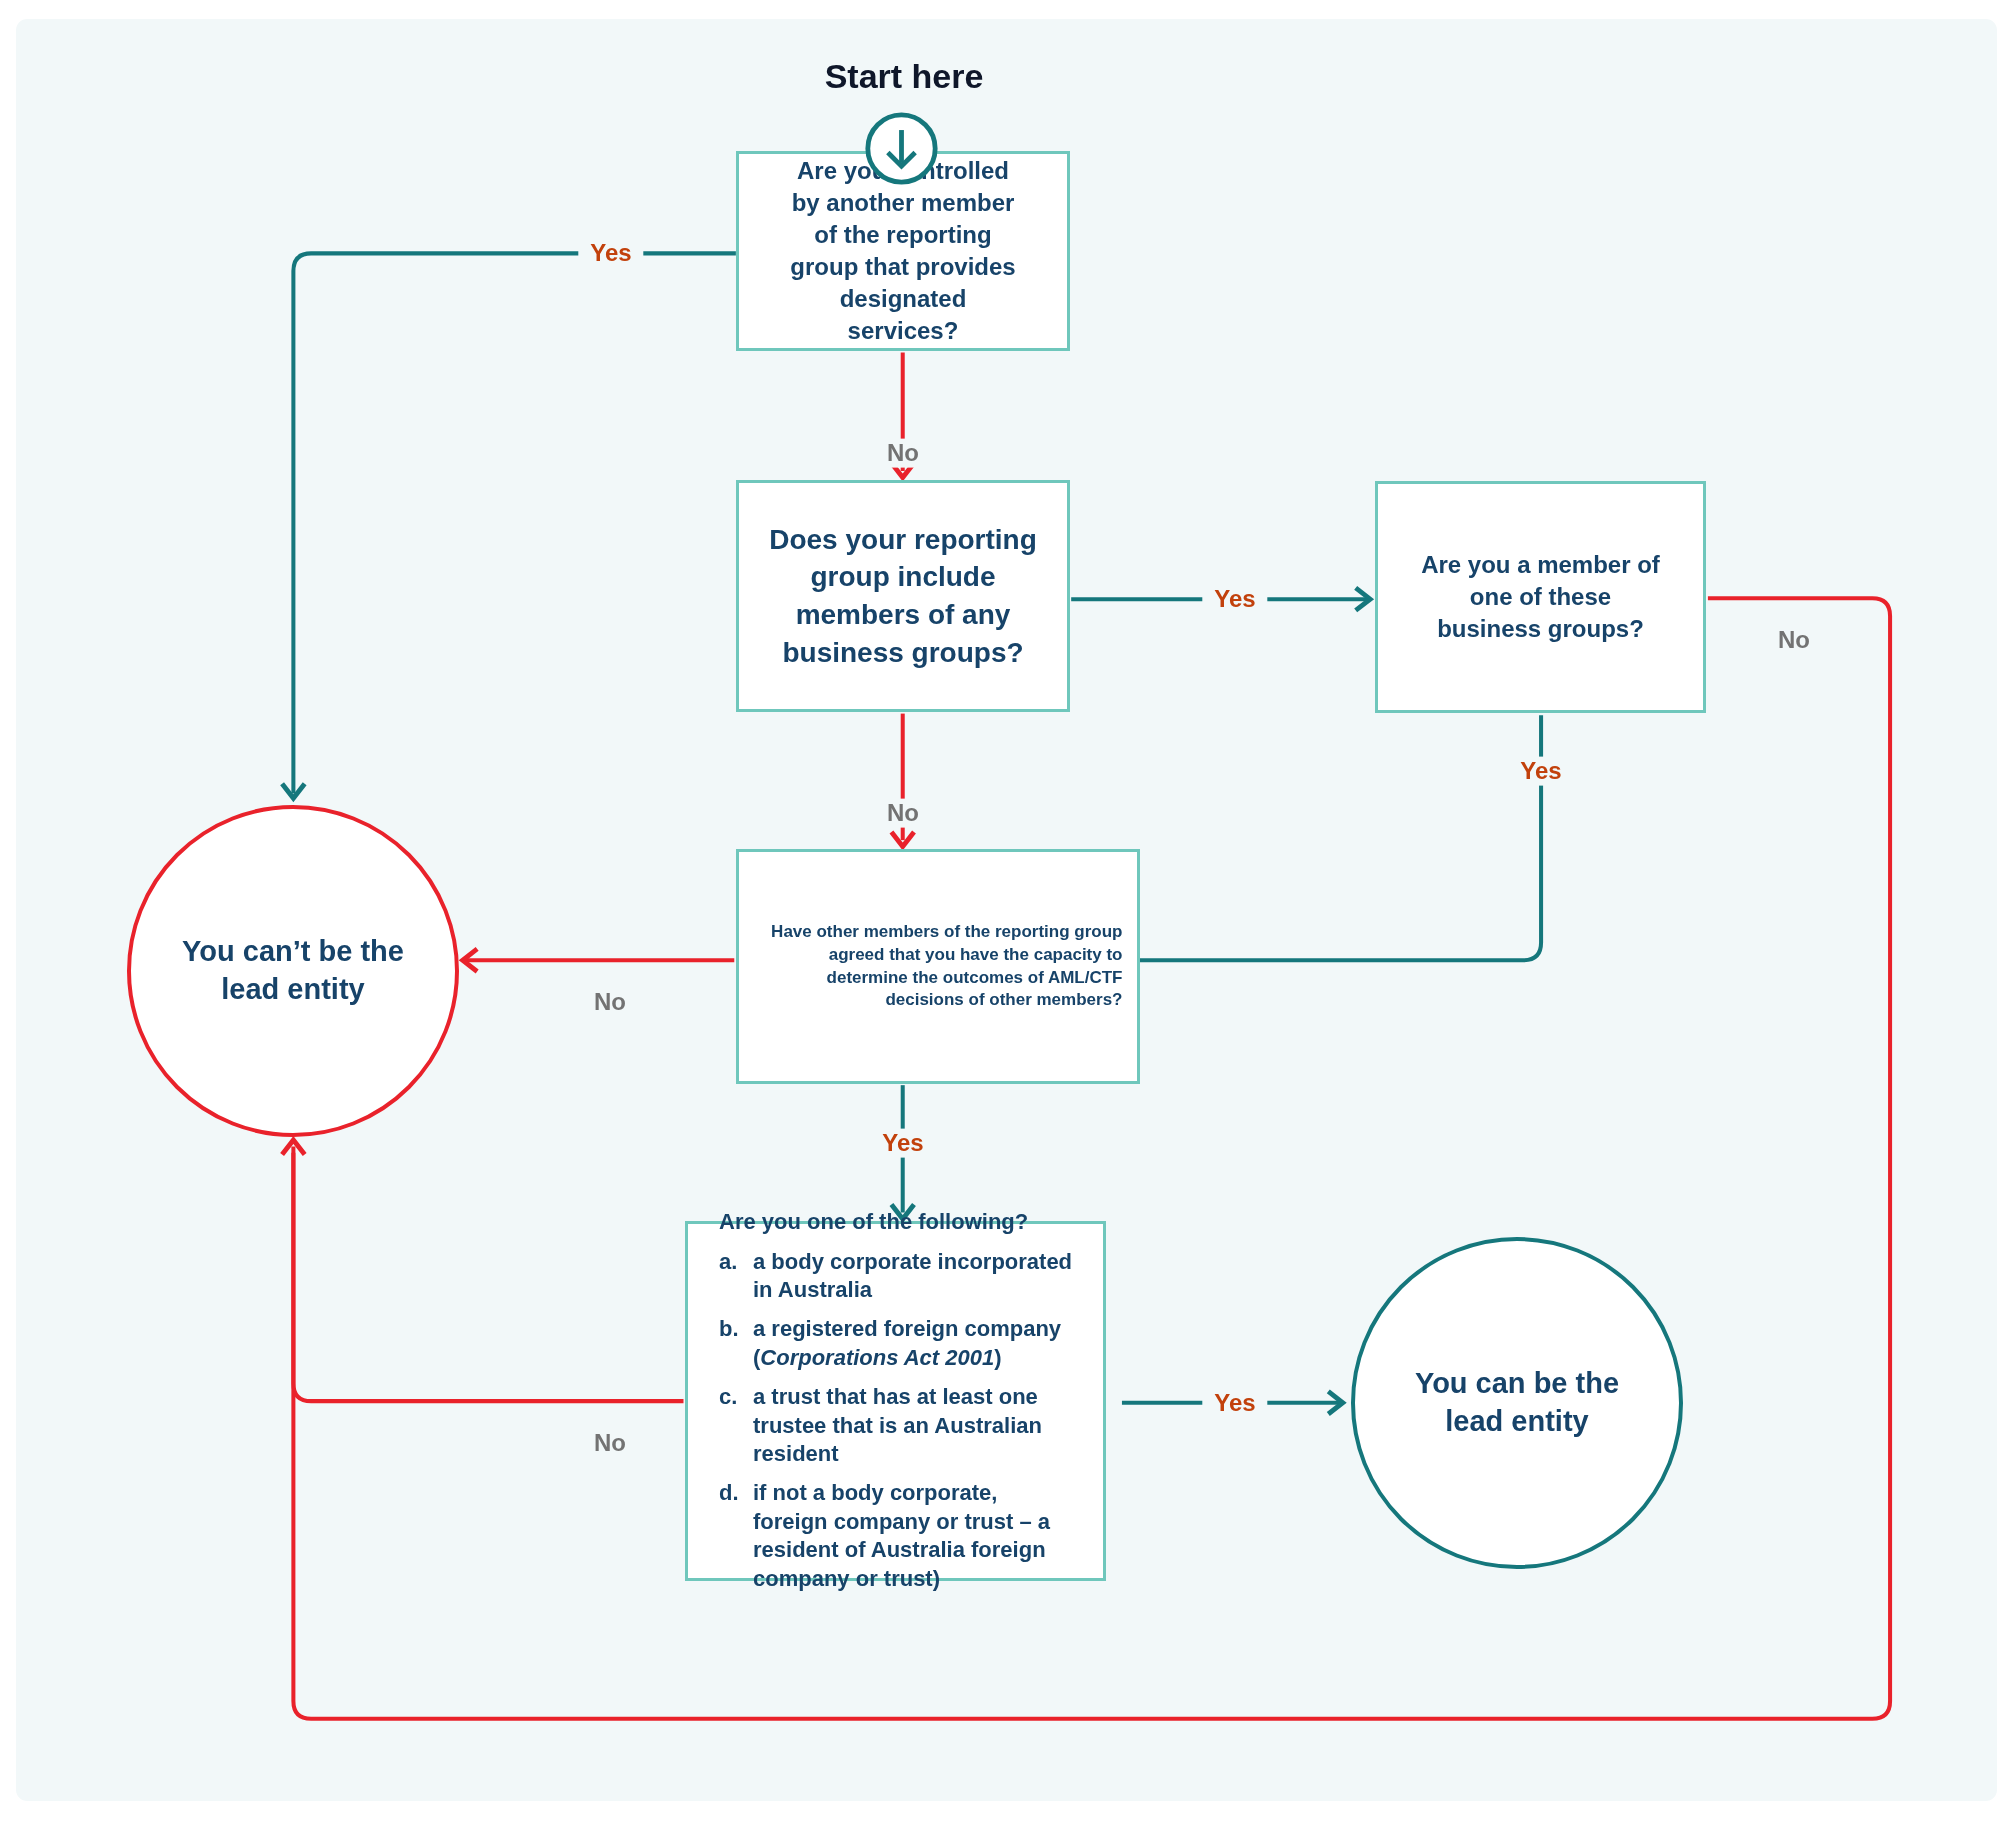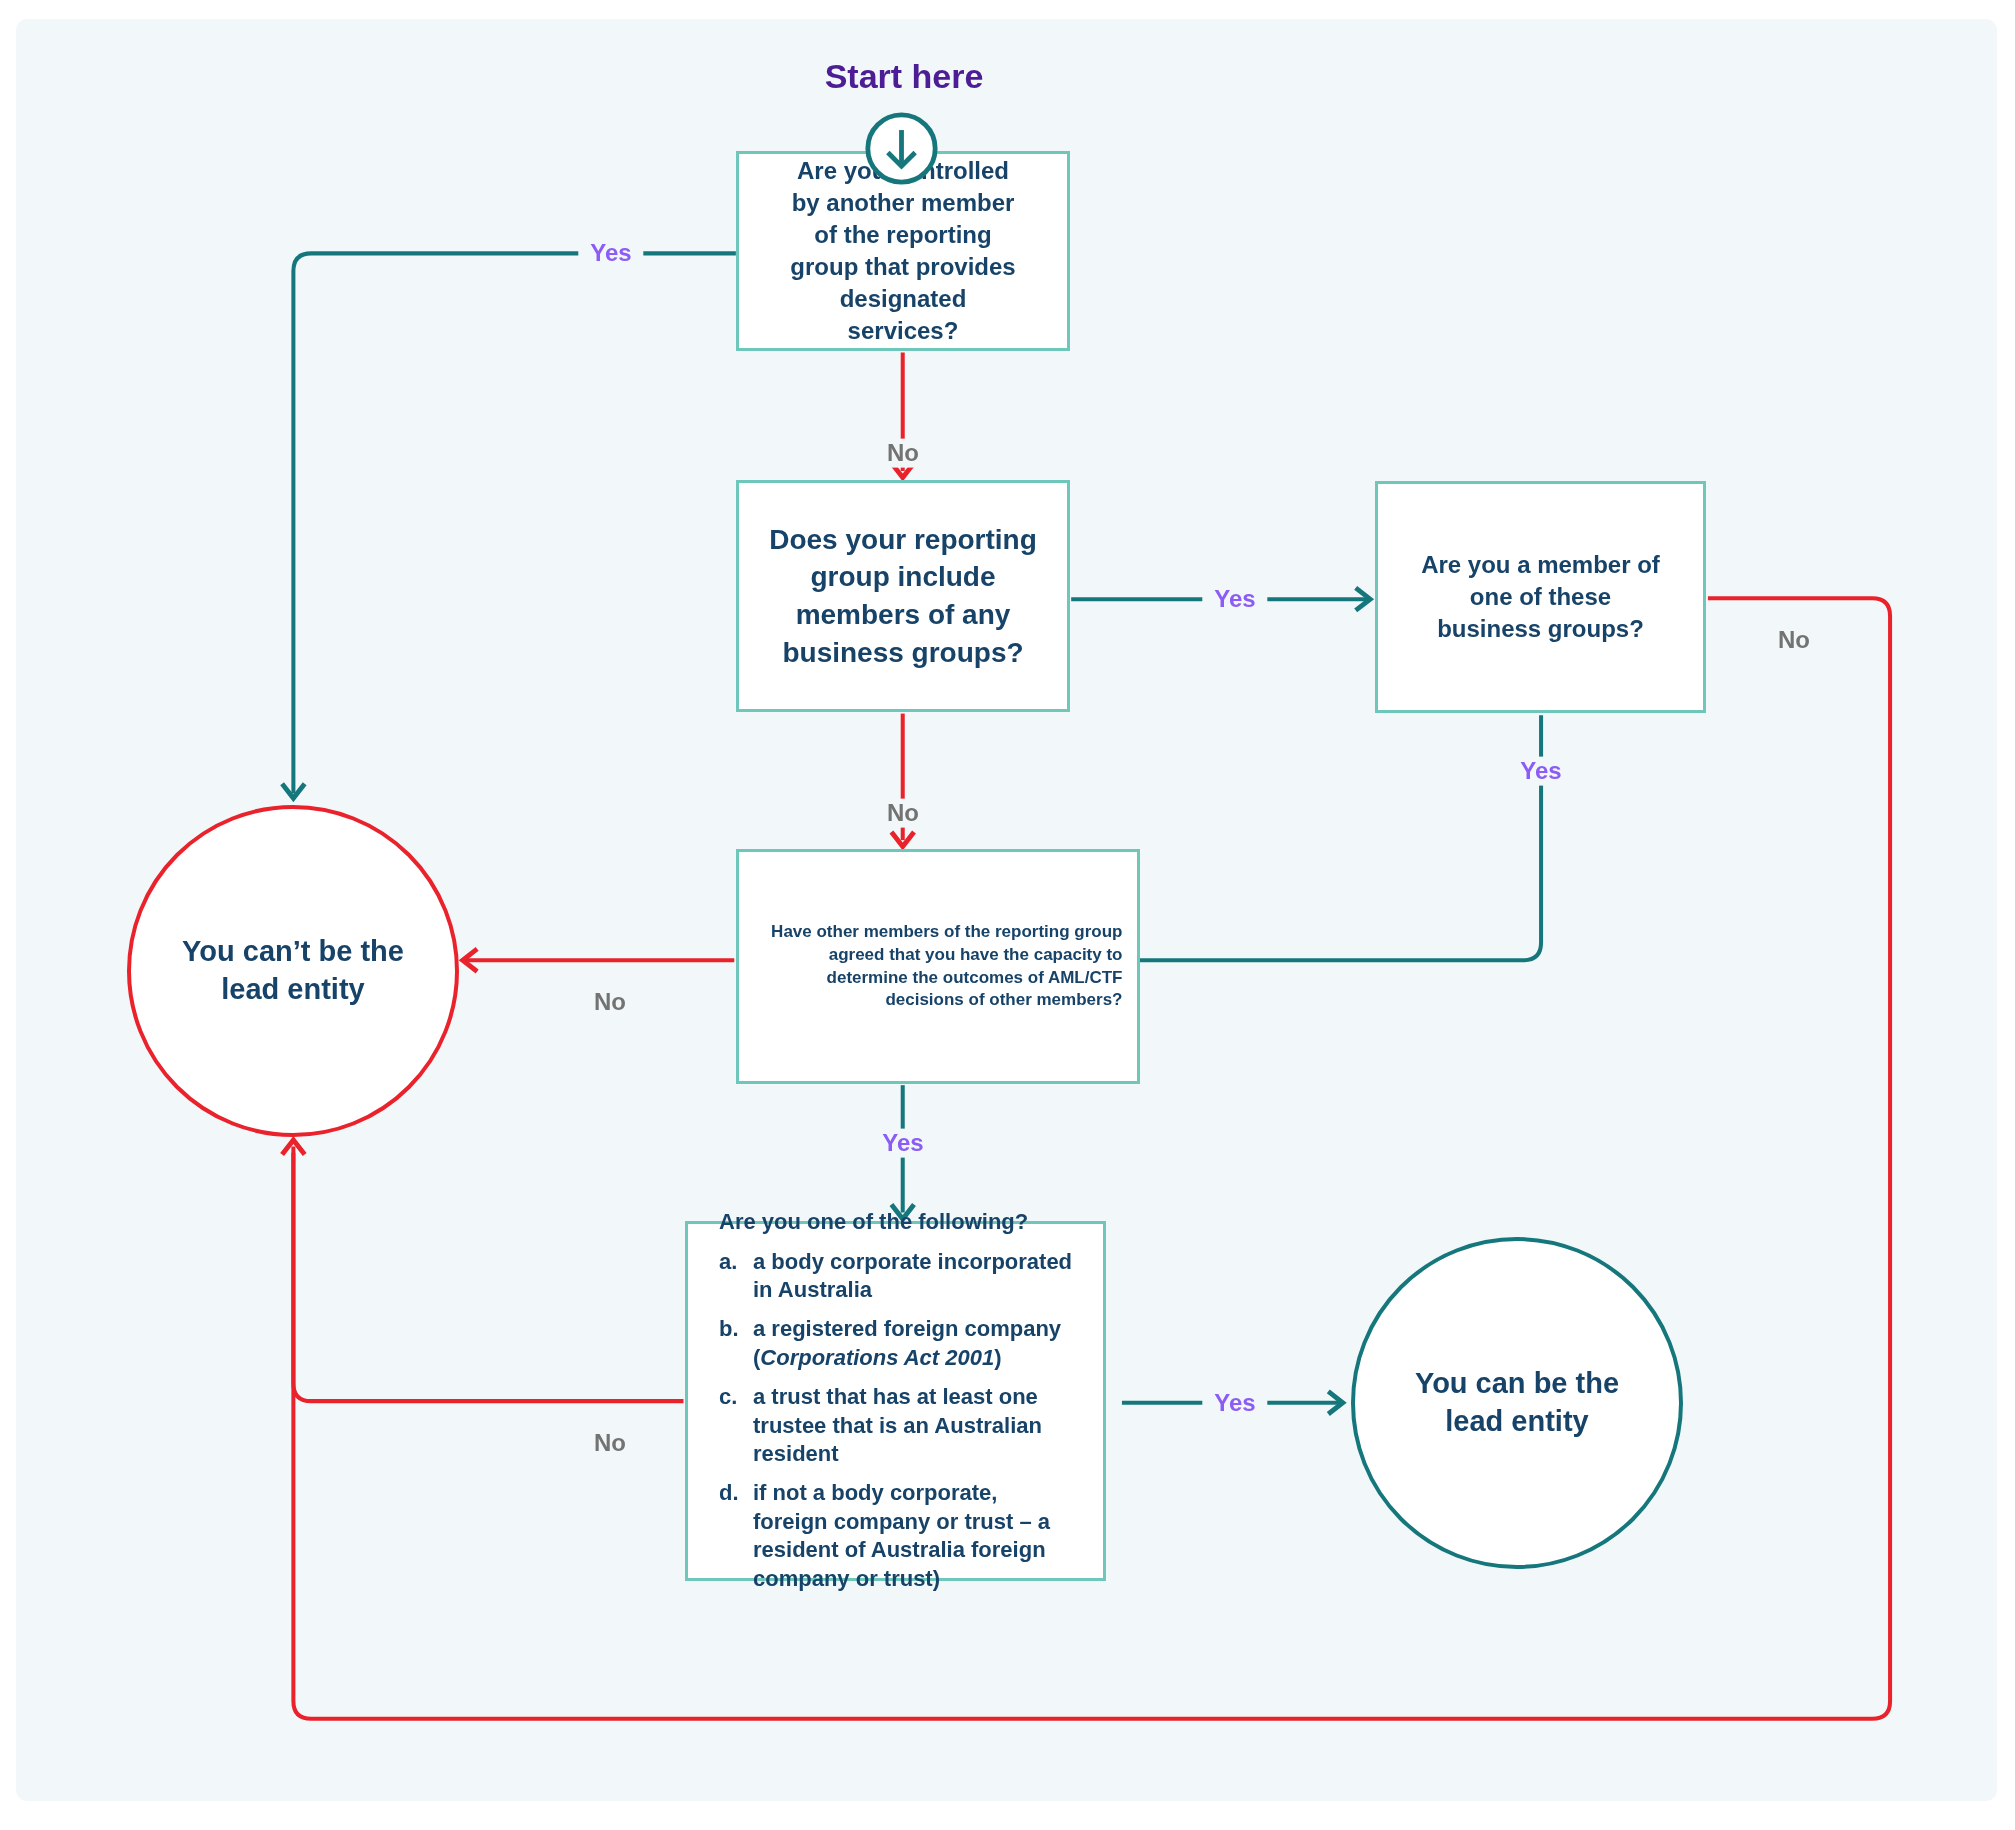--- a/index.html
+++ b/index.html
@@ -5,21 +5,21 @@
   html,body{margin:0;padding:0;background:#ffffff;}
   #stage{position:relative;width:2015px;height:1831px;background:#ffffff;
          font-family:"Liberation Sans","DejaVu Sans",sans-serif;}
   #panel{position:absolute;left:16px;top:19.3px;width:1981px;height:1782px;
          background:#F2F8F9;border-radius:11.3px;}
   #flow{position:absolute;left:0;top:0;width:2015px;height:1831px;}
   .tealStroke{stroke:#15777C;stroke-width:5;fill:none;}
   .redStroke{stroke:#E9222B;stroke-width:5;fill:none;}
   .head{stroke-width:6;fill:none;stroke-linejoin:miter;}
   #start-title{position:absolute;left:904px;top:57px;transform:translateX(-50%);
-         color:#4c1d95;font-size:34px;font-weight:bold;white-space:nowrap;}
+         color:#0f172a;font-size:34px;font-weight:bold;white-space:nowrap;}
   .box{position:absolute;box-sizing:border-box;background:#FFFFFF;border:3.2px solid #6FC7BC;
          color:#174369;font-weight:bold;display:flex;align-items:center;justify-content:center;
          text-align:center;}
   #box-q1{left:736px;top:151px;width:334px;height:200px;font-size:24px;line-height:1.34;padding:0 45px;}
   #box-q2{left:736px;top:480px;width:334px;height:232px;font-size:28px;line-height:1.34;padding:0 19.3px;}
   #box-q3{left:1375px;top:481px;width:331px;height:232px;font-size:24px;line-height:1.34;padding:0 38px;}
   #box-q4{left:736px;top:849px;width:404px;height:235px;font-size:17px;line-height:1.34;padding:0 14.5px;text-align:right;}
   #box-q5{left:685px;top:1221px;width:421px;height:360px;font-size:22px;line-height:1.3;
           padding:0 29px 0 31px;flex-direction:column;align-items:stretch;justify-content:center;
           text-align:left;row-gap:10.5px;}
@@ -27,21 +27,21 @@
   .q5-item{display:grid;grid-template-columns:34px 1fr;column-gap:0;}
   .it{font-style:italic;}
   .circle{position:absolute;box-sizing:border-box;width:332px;height:332px;border-radius:50%;
           background:#FFFFFF;display:flex;align-items:center;justify-content:center;
           text-align:center;color:#174369;font-size:29px;font-weight:bold;line-height:1.3;}
   #circle-cant{left:127px;top:805px;border:4.8px solid #E9222B;}
   #circle-can{left:1351px;top:1237px;border:4.8px solid #15777C;}
   .circle .ctext{width:266px;}
   .edge-label{position:absolute;transform:translate(-50%,-50%);background:#F2F8F9;
           padding:2.4px 12px;font-size:24px;font-weight:bold;line-height:1;white-space:nowrap;}
-  .yes{color:#8b5cf6;}
+  .yes{color:#c2410c;}
   .no{color:#737373;margin-top:42px;}
 </style>
 </head>
 <body>
 
 <div id="stage">
   <div id="panel"></div>
 
   <svg id="flow" viewBox="0 0 2500 2271">
 

